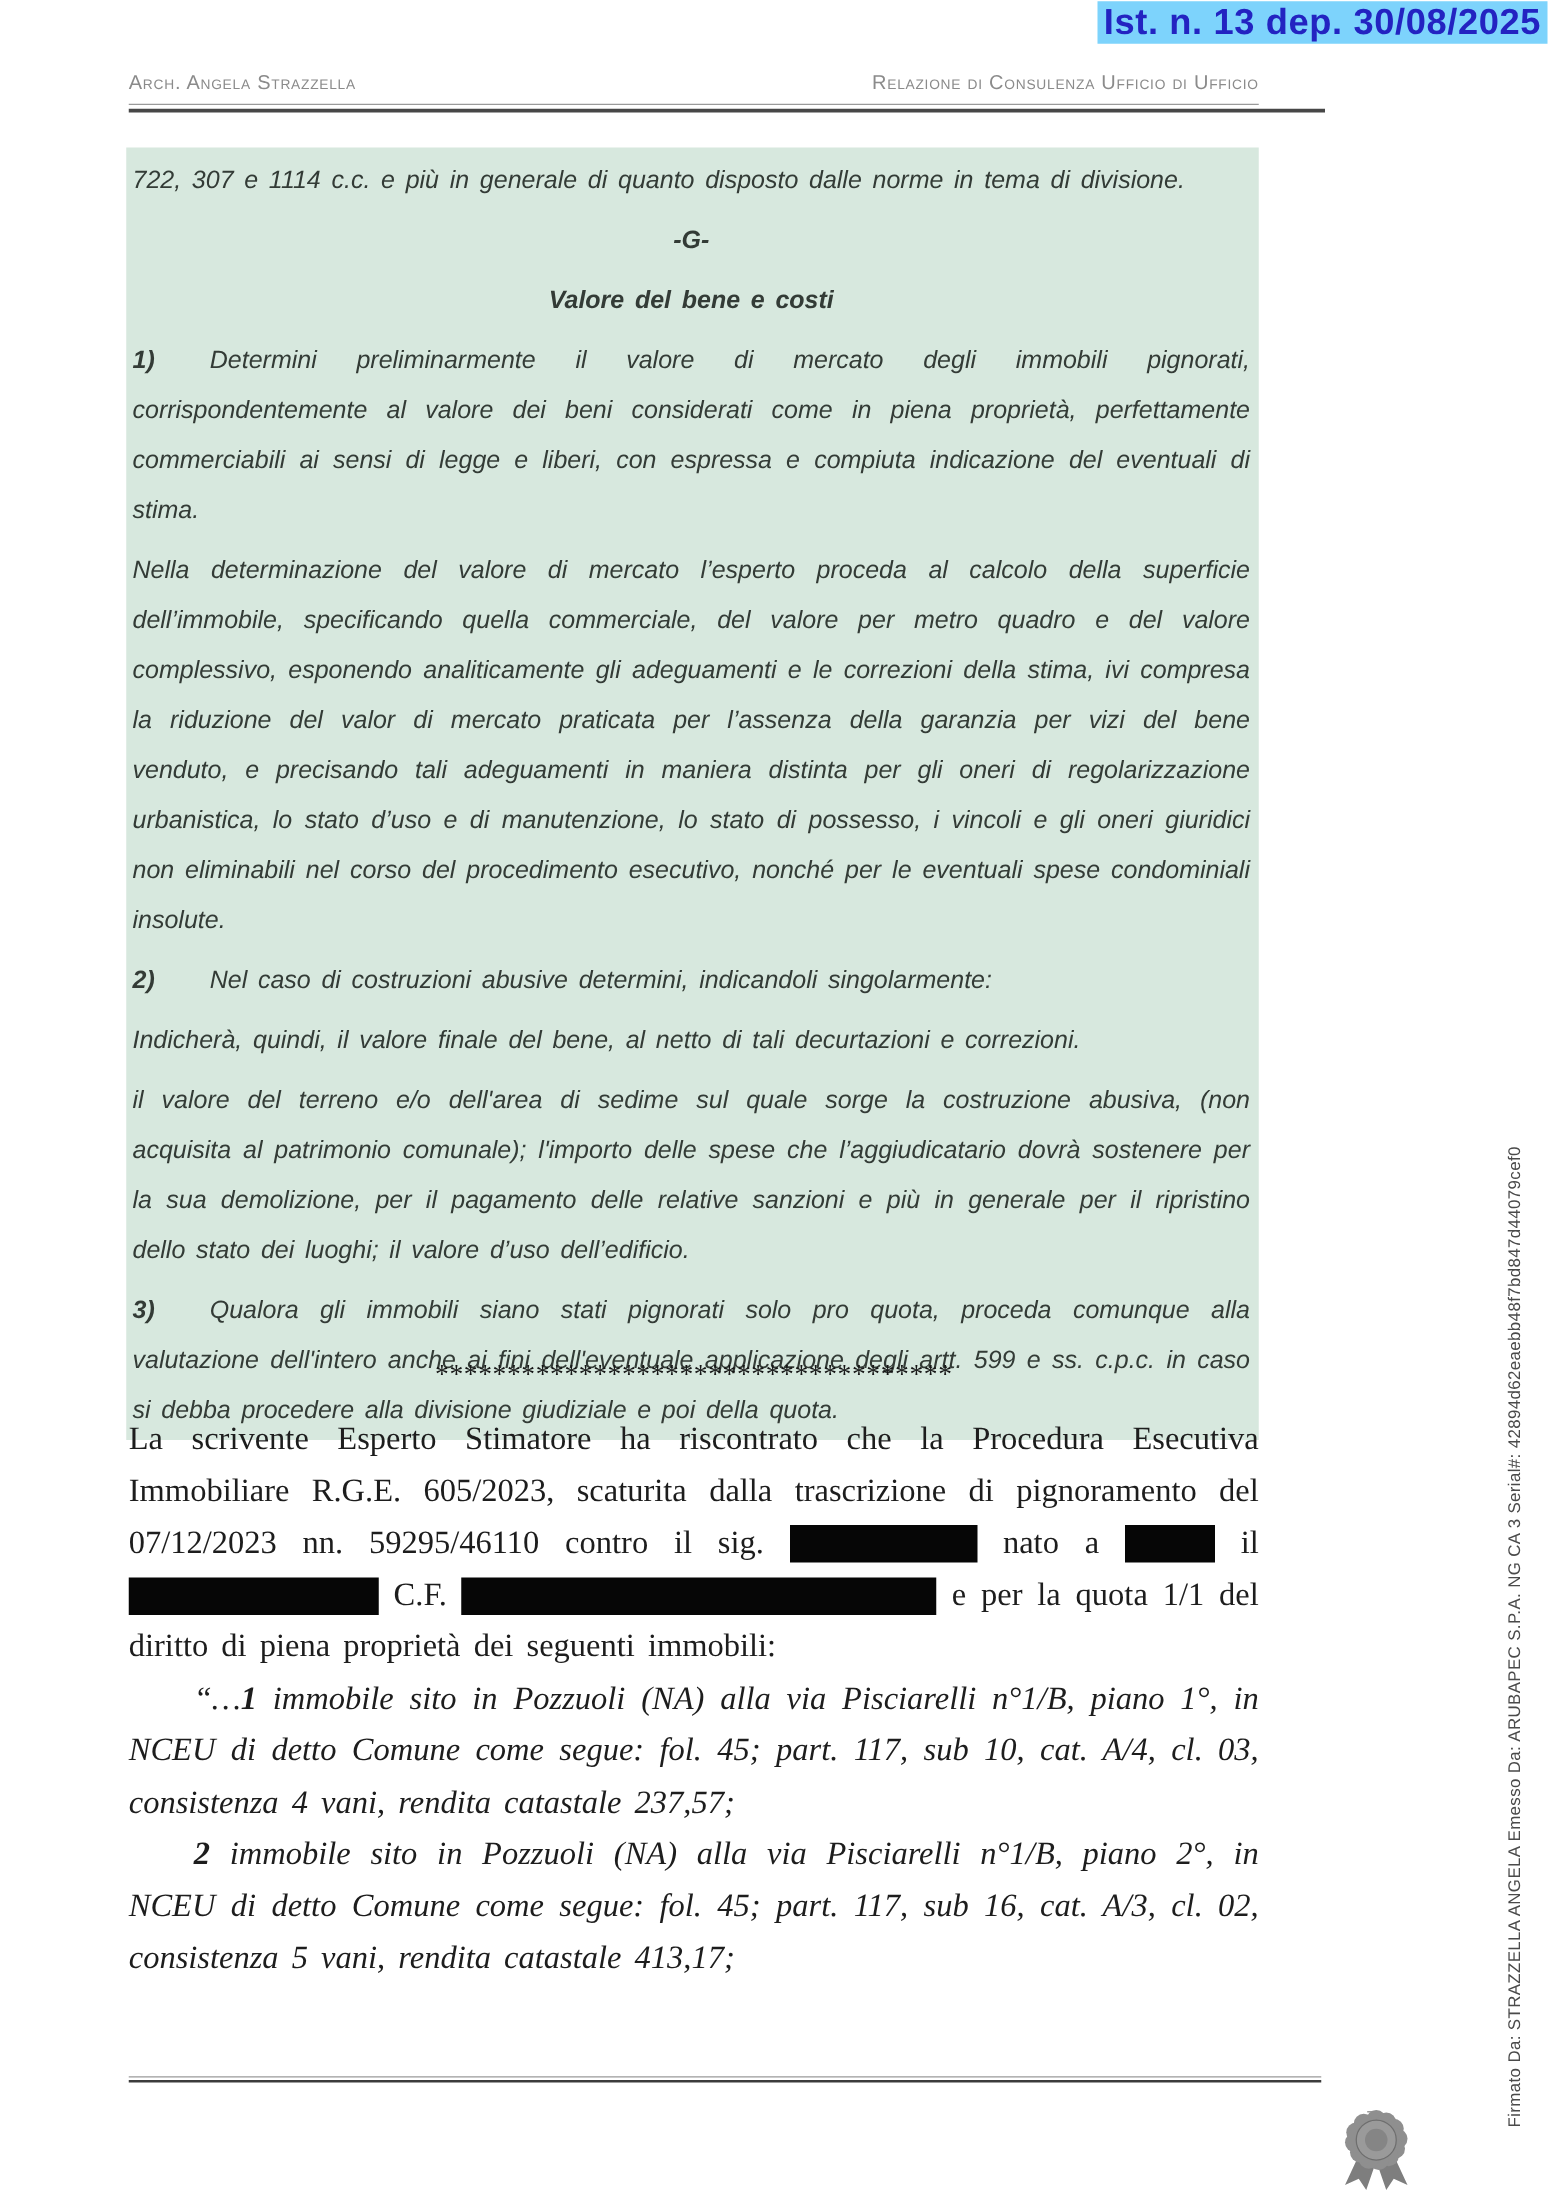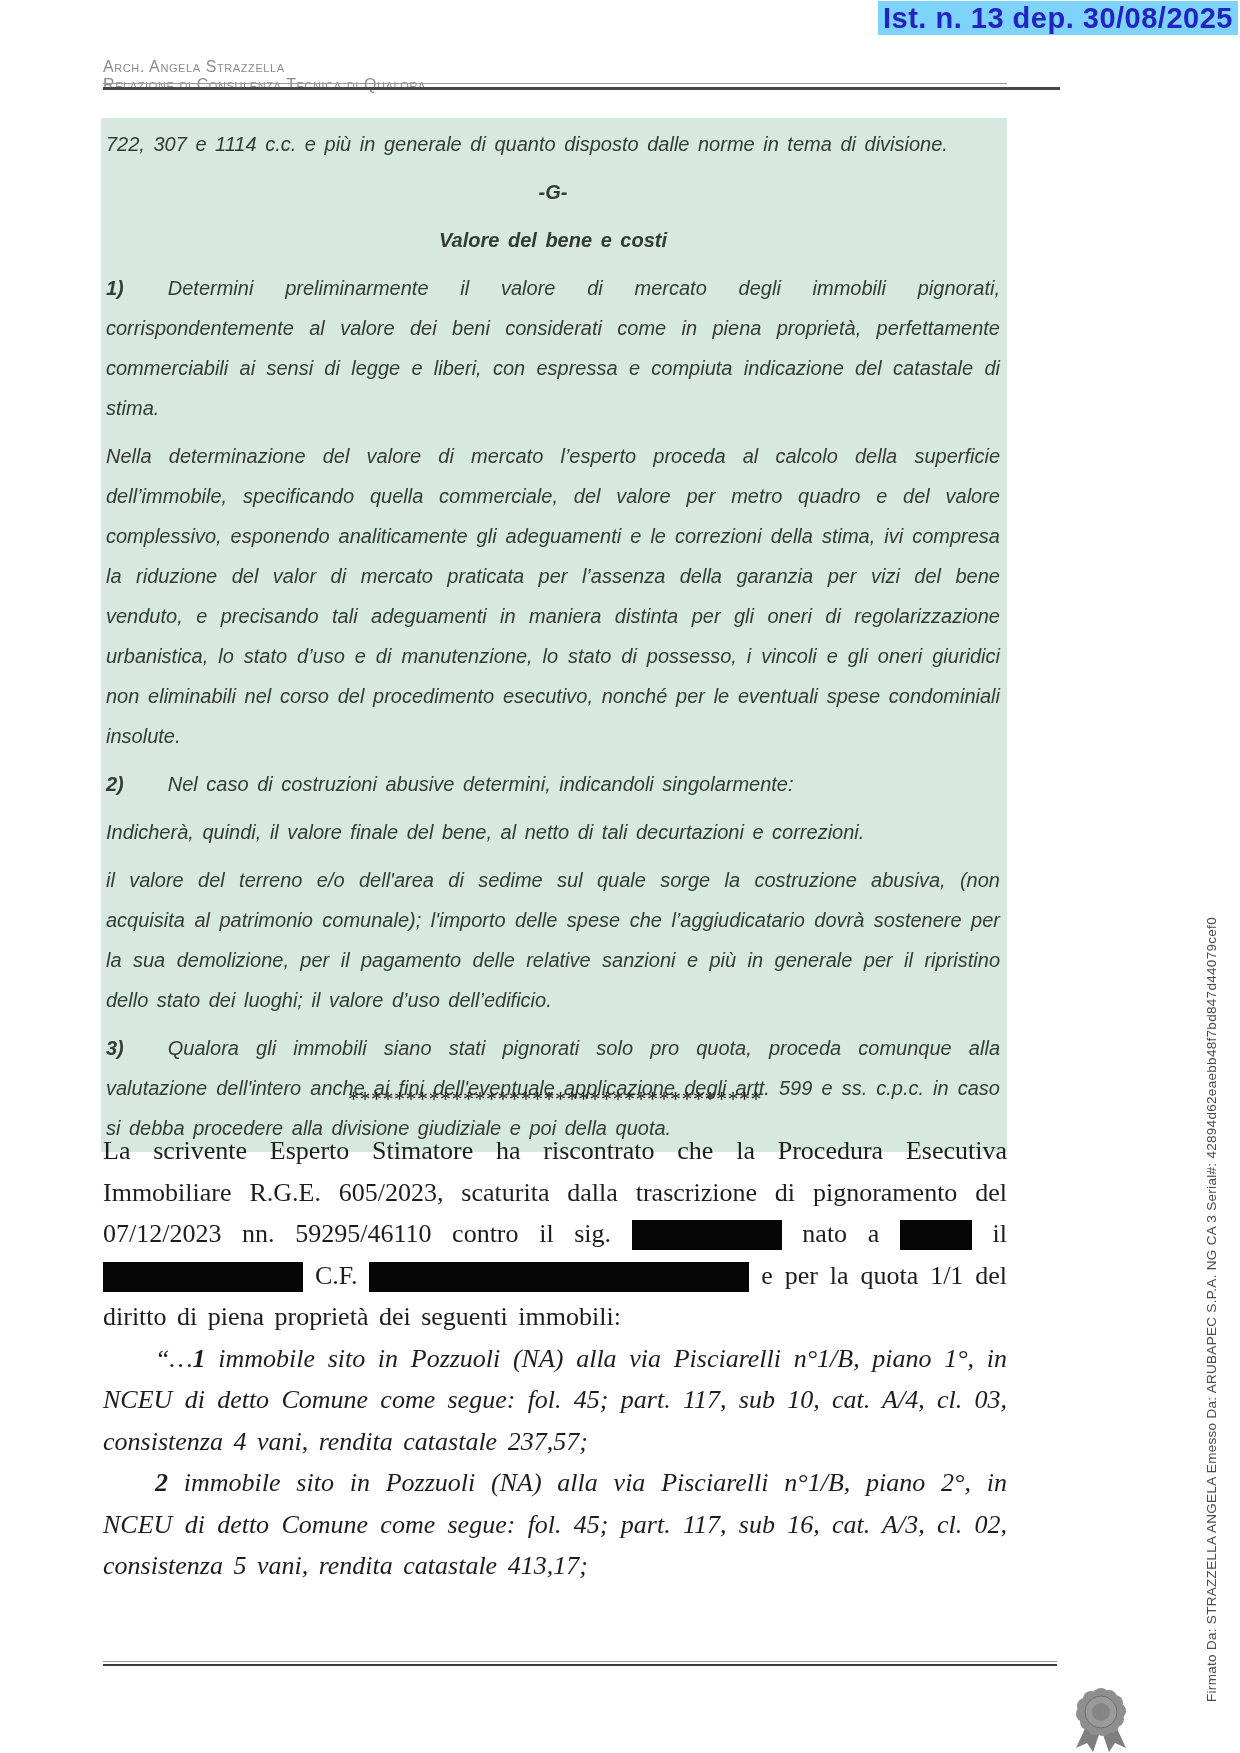--- a/index.html
+++ b/index.html
@@ -7,21 +7,21 @@
         font-family:"Liberation Serif",serif;}
 
   
   .stamp{position:absolute;top:2px;left:846px;}
   .stamp-text{font-family:"Liberation Sans",sans-serif;font-size:29px;font-weight:bold;
               color:#2323c1;background:#7dd3fc;padding:1px 5px;letter-spacing:.5px;white-space:nowrap;margin-left:32px;}
 
   
   .header{position:absolute;left:103px;top:58px;width:904px;display:flex;justify-content:space-between;
           font-family:"Liberation Sans",sans-serif;font-variant:small-caps;color:#8b8b8b;
-          font-size:16px;letter-spacing:.6px;white-space:nowrap;flex-direction:column;}
+          font-size:16px;letter-spacing:.6px;white-space:nowrap;}
   .rule-thin-top{position:absolute;left:103px;top:83px;width:904px;height:1px;background:#9a9a9a;}
   .rule-thick-top{position:absolute;left:103px;top:87px;width:957px;height:3px;background:#474747;}
 
   
   .gb{position:absolute;left:101px;top:118px;width:906px;box-sizing:border-box;background:#d7e8de;
       padding:6px 7px 4px 5px;font-family:"Liberation Sans",sans-serif;font-style:italic;
       font-size:20px;line-height:40px;color:#333b36;text-align:justify;word-spacing:3px;}
   .gb p{margin:0 0 8px;}
   .gb p.last{margin:0;}
   .gb-center{text-align:center;font-weight:bold;}
@@ -60,30 +60,30 @@
 <body>
 
 <div class="page">
 
   <div class="stamp">
     <span class="stamp-text">Ist. n. 13 dep. 30/08/2025</span>
   </div>
 
   <div class="header">
     <span>Arch. Angela Strazzella</span>
-    <span>Relazione di Consulenza Tecnica di Qualora</span>
+    <span>Relazione di Consulenza Ufficio di Ufficio</span>
   </div>
   <div class="rule-thin-top"></div>
   <div class="rule-thick-top"></div>
 
   <div class="gb">
     <p>722, 307 e 1114 c.c. e più in generale di quanto disposto dalle norme in tema di divisione.</p>
     <p class="gb-center">-G-</p>
     <p class="gb-center">Valore del bene e costi</p>
-    <p><span class="gb-num">1)</span><span class="gb-tab"></span><span>Determini preliminarmente il valore di mercato degli immobili pignorati, corrispondentemente al valore dei beni considerati come in piena proprietà, perfettamente commerciabili ai sensi di legge e liberi, con espressa e compiuta indicazione del catastale di stima.</span></p>
+    <p><span class="gb-num">1)</span><span class="gb-tab"></span><span>Determini preliminarmente il valore di mercato degli immobili pignorati, corrispondentemente al valore dei beni considerati come in piena proprietà, perfettamente commerciabili ai sensi di legge e liberi, con espressa e compiuta indicazione del eventuali di stima.</span></p>
     <p>Nella determinazione del valore di mercato l’esperto proceda al calcolo della superficie dell’immobile, specificando quella commerciale, del valore per metro quadro e del valore complessivo, esponendo analiticamente gli adeguamenti e le correzioni della stima, ivi compresa la riduzione del valor di mercato praticata per l’assenza della garanzia per vizi del bene venduto, e precisando tali adeguamenti in maniera distinta per gli oneri di regolarizzazione urbanistica, lo stato d’uso e di manutenzione, lo stato di possesso, i vincoli e gli oneri giuridici non eliminabili nel corso del procedimento esecutivo, nonché per le eventuali spese condominiali insolute.</p>
     <p><span class="gb-num">2)</span><span class="gb-tab"></span><span>Nel caso di costruzioni abusive determini, indicandoli singolarmente:</span></p>
     <p>Indicherà, quindi, il valore finale del bene, al netto di tali decurtazioni e correzioni.</p>
     <p>il valore del terreno e/o dell'area di sedime sul quale sorge la costruzione abusiva, (non acquisita al patrimonio comunale); l'importo delle spese che l’aggiudicatario dovrà sostenere per la sua demolizione, per il pagamento delle relative sanzioni e più in generale per il ripristino dello stato dei luoghi; il valore d’uso dell’edificio.</p>
     <p class="last"><span class="gb-num">3)</span><span class="gb-tab"></span><span>Qualora gli immobili siano stati pignorati solo pro quota, proceda comunque alla valutazione dell'intero anche ai fini dell'eventuale applicazione degli artt. 599 e ss. c.p.c. in caso si debba procedere alla divisione giudiziale e poi della quota.</span></p>
   </div>
 
   <div class="sep">************************************</div>
 
   <div class="main">

